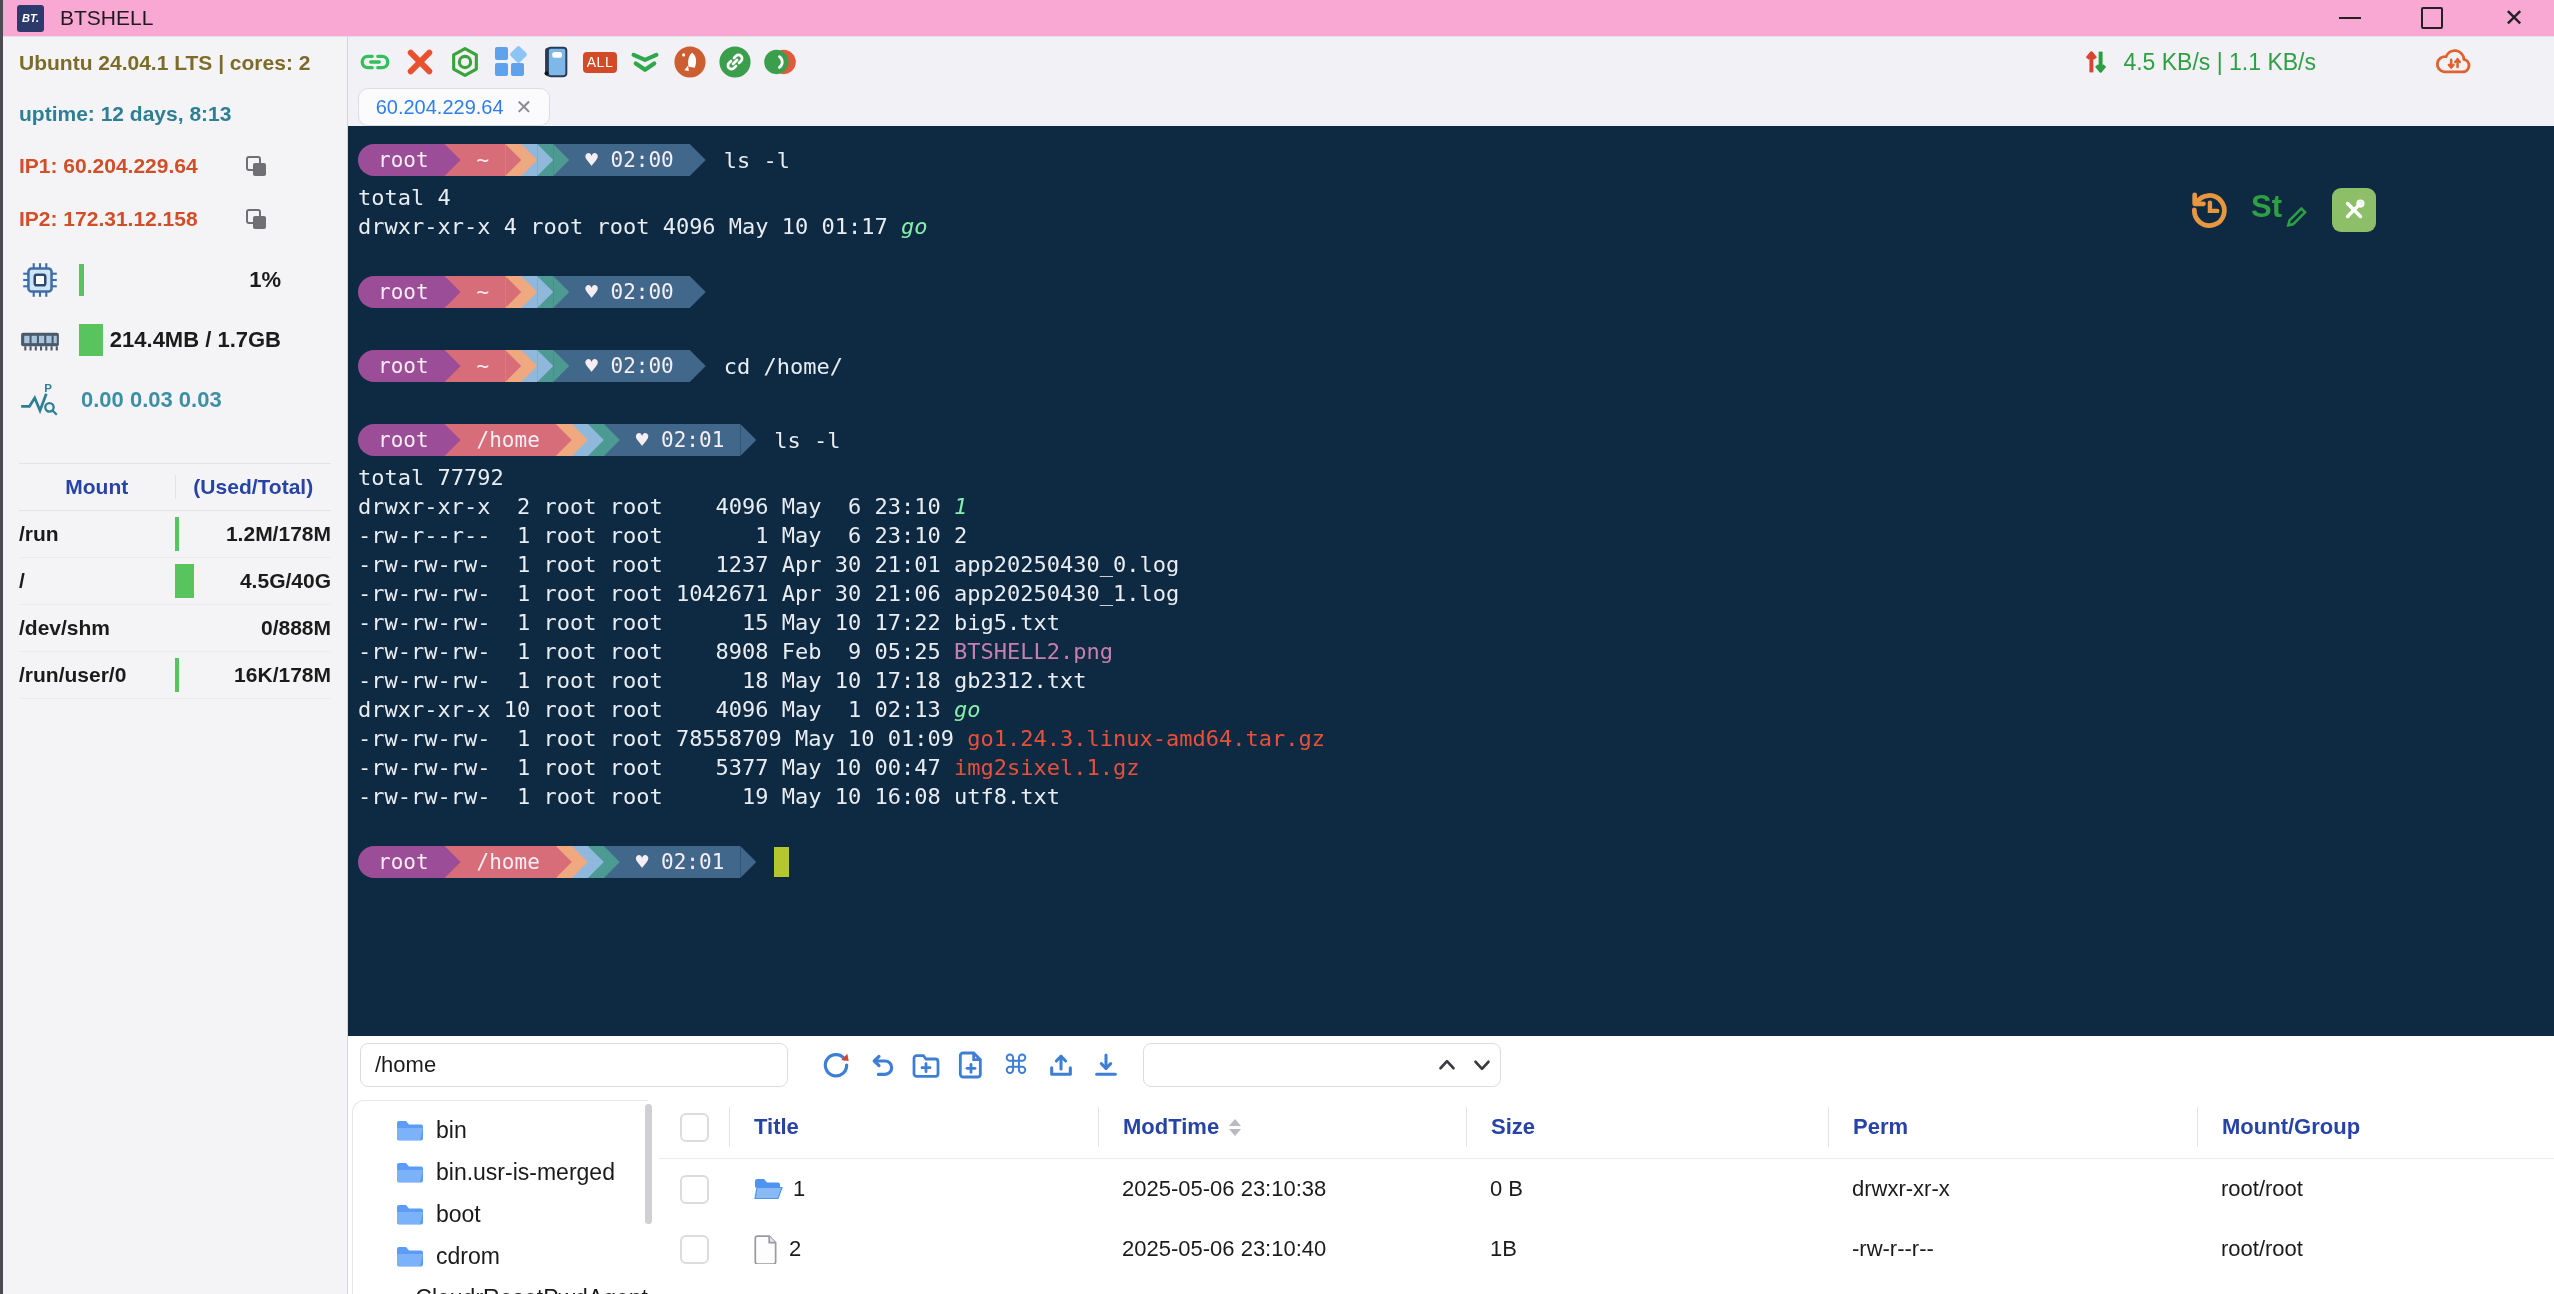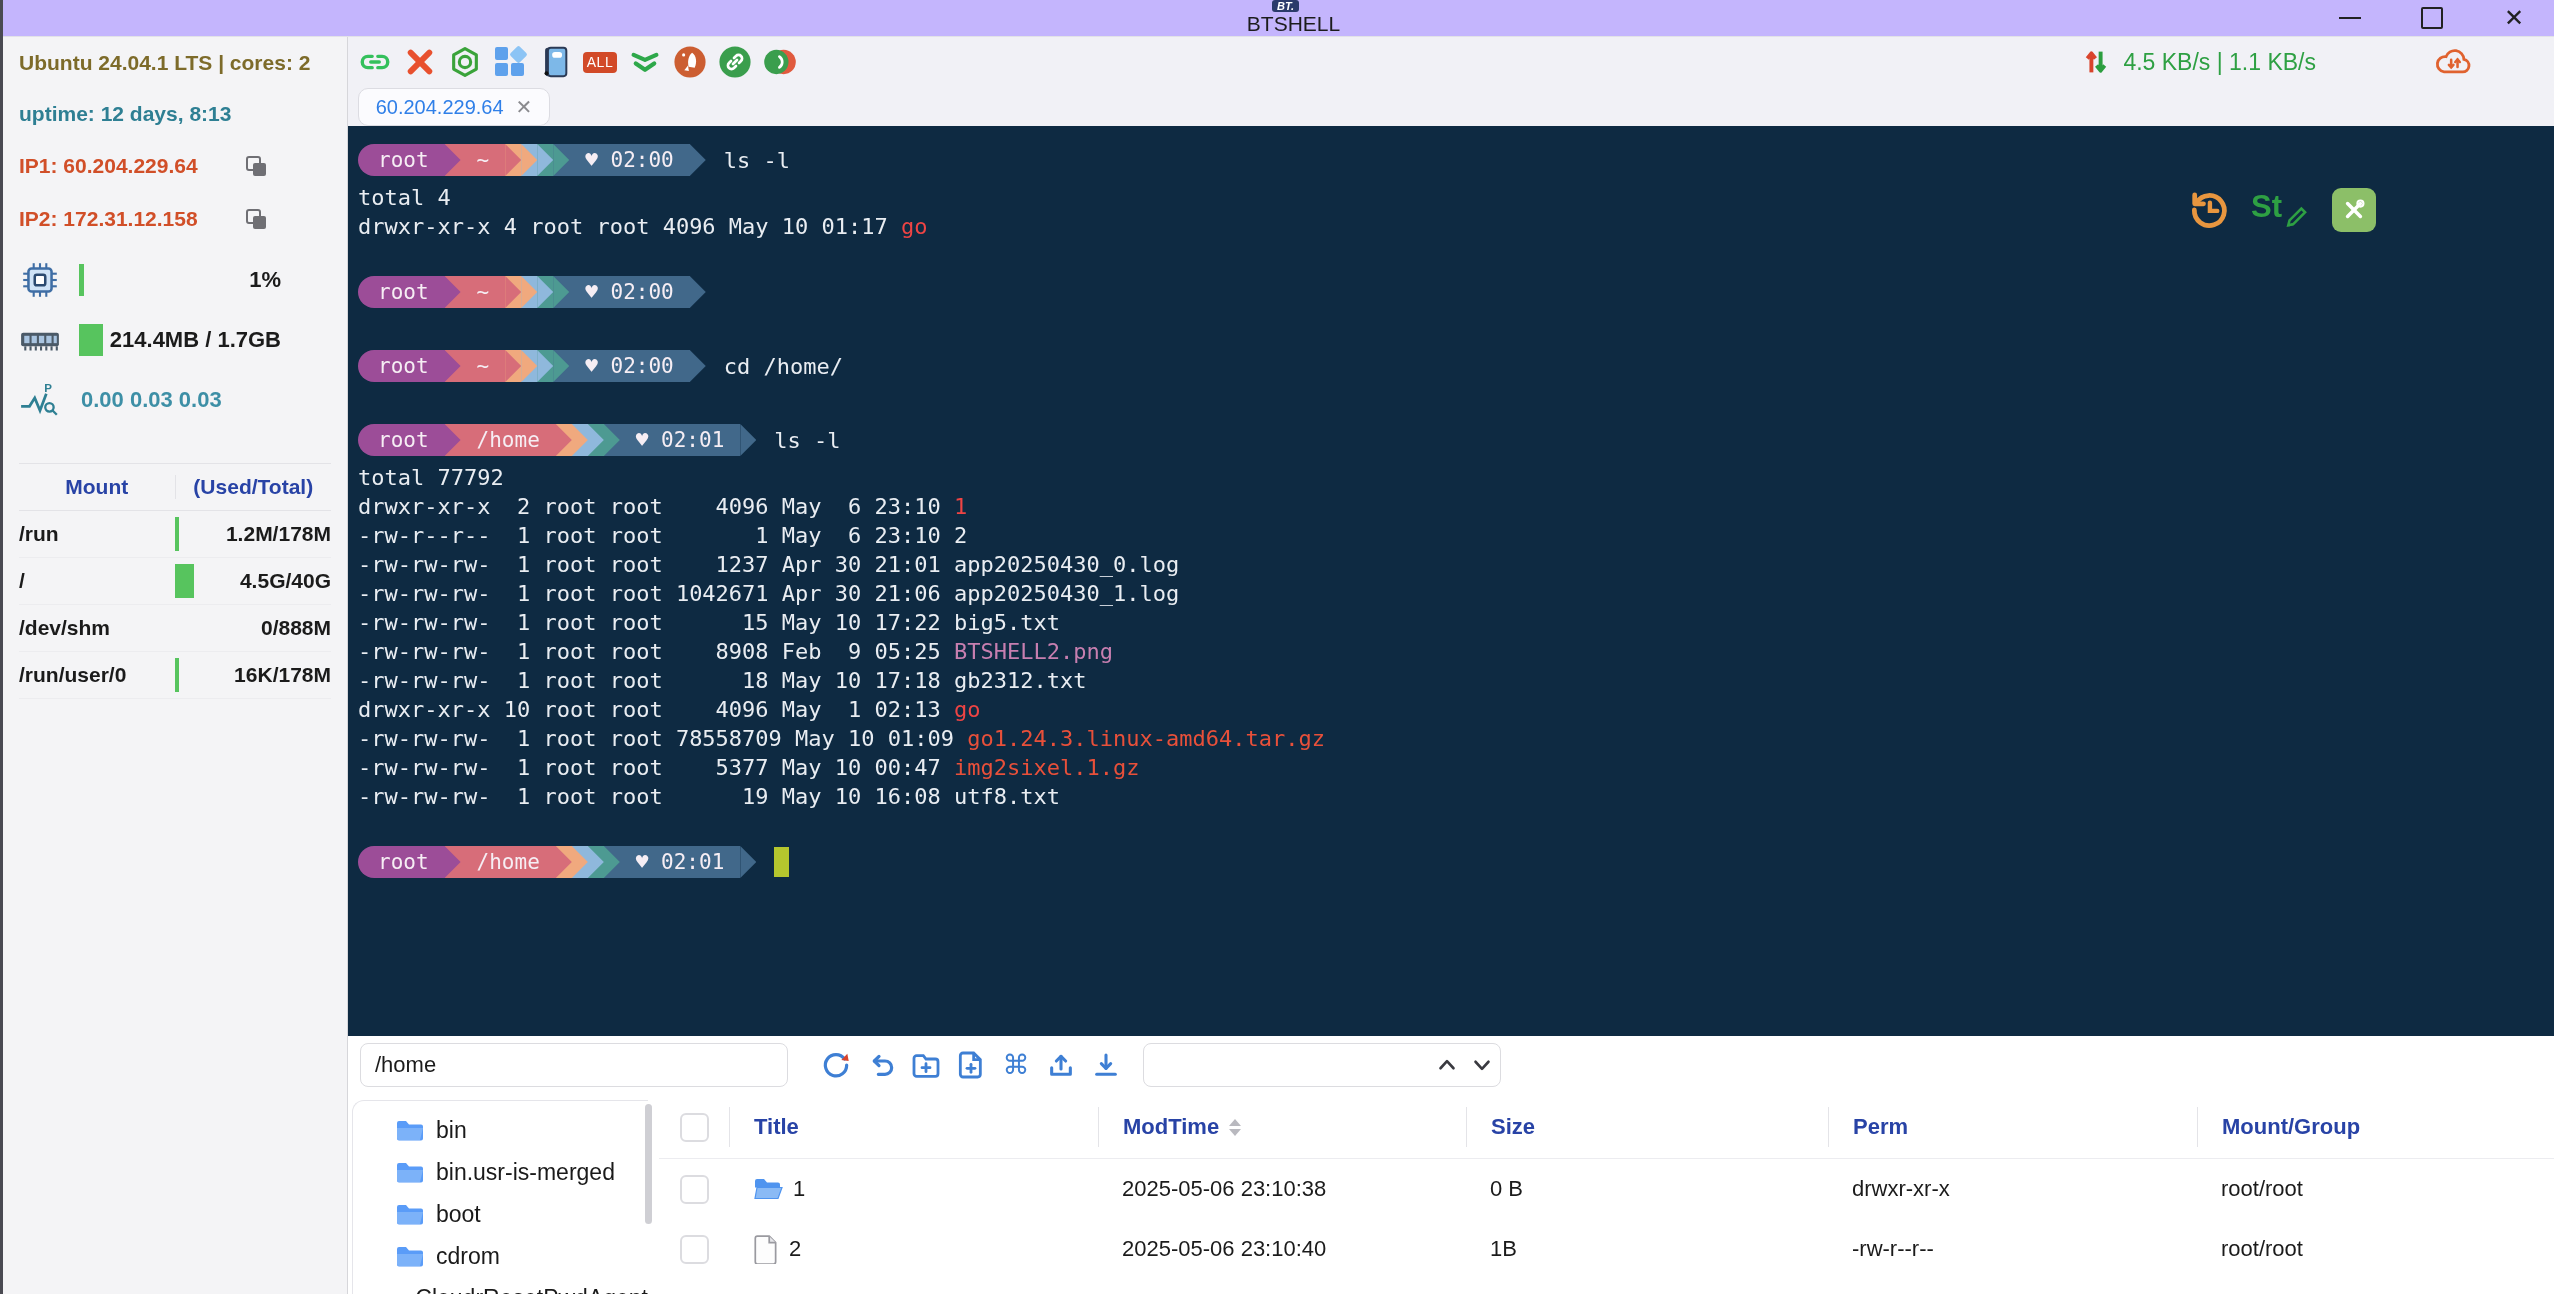--- a/index.html
+++ b/index.html
@@ -1,20 +1,20 @@
 <!DOCTYPE html>
 <html><head>
 <meta charset="utf-8">
 <style>
   html,body{margin:0;padding:0;background:#cfd2d8;}
   .app{position:relative;width:2554px;height:1294px;background:#f1f1f6;overflow:hidden;
        font-family:"Liberation Sans",sans-serif;border-left:3px solid #4a4a52;box-sizing:border-box;}
   
-  .titlebar{position:absolute;left:0;top:0;right:0;height:36px;background:#c4b5fd;border-bottom:1px solid #e2e2e8;
-            display:flex;align-items:center;padding-left:14px;flex-direction:column;}
+  .titlebar{position:absolute;left:0;top:0;right:0;height:36px;background:#f9a8d4;border-bottom:1px solid #e2e2e8;
+            display:flex;align-items:center;padding-left:14px;}
   .logo{width:27px;height:27px;background:#2b3a6b;border-radius:3px;color:#fff;font-weight:bold;font-style:italic;
         font-size:11px;display:flex;align-items:center;justify-content:center;}
   .win-title{margin-left:16px;font-size:21px;color:#1c1c1c;}
   .win-controls{position:absolute;right:18px;top:0;height:36px;display:flex;align-items:center;gap:38px;}
   .win-btn{width:44px;height:30px;display:flex;align-items:center;justify-content:center;cursor:default;}
   .glyph-min{width:22px;height:0;border-top:2px solid #222;}
   .glyph-max{width:18px;height:18px;border:2px solid #222;border-radius:2px;}
   .glyph-close{font-size:24px;color:#222;line-height:1;}
   
   .sidebar{position:absolute;left:0;top:37px;width:345px;bottom:0;background:#f4f4f6;border-right:1px solid #d6d6da;
@@ -62,21 +62,21 @@
   .t-line{white-space:pre;line-height:29px;min-height:29px;}
   .t-prompt{display:flex;align-items:center;height:34px;margin:5px 0 6px 0;}
   .pl-seg{height:32px;display:flex;align-items:center;padding:0 16px;font-size:21px;color:#f6eef4;}
   .pl-user{background:#9c4d98;border-radius:16px 0 0 16px;padding-left:20px;}
   .pl-path{background:#d76d79;}
   .pl-time{background:#41688a;}
   .pl-j{width:16px;height:32px;position:relative;display:inline-block;flex:none;}
   .pl-j i{position:absolute;inset:0;clip-path:polygon(0 0,100% 50%,0 100%);display:block;}
   .t-cmd{margin-left:18px;}
   .t-cursor{width:15px;height:30px;background:#b5c62e;margin-left:18px;display:inline-block;}
-  .c-dir{color:#ef4444;}
+  .c-dir{color:#86efac;font-style:italic;}
   .c-archive{color:#e8503a;}
   .c-image{color:#c77fb0;}
   .term-overlay{position:absolute;top:62px;right:178px;display:flex;align-items:center;gap:20px;}
   .st-label{color:#2ea043;font-size:31px;font-weight:bold;font-family:"Liberation Sans",sans-serif;display:flex;align-items:flex-start;}
   .tools-btn{width:44px;height:44px;background:#8cbf68;border-radius:9px;display:flex;align-items:center;justify-content:center;cursor:pointer;}
   
   .fm{position:absolute;left:345px;top:1036px;right:0;bottom:0;background:#ffffff;}
   .fm-toolbar{display:flex;align-items:center;height:58px;padding-left:12px;gap:9px;}
   .path-input{width:398px;height:42px;border:1px solid #dcdce0;border-radius:8px;font-size:22px;padding:0 14px;
               color:#1b1b1b;outline:none;font-family:"Liberation Sans",sans-serif;}

